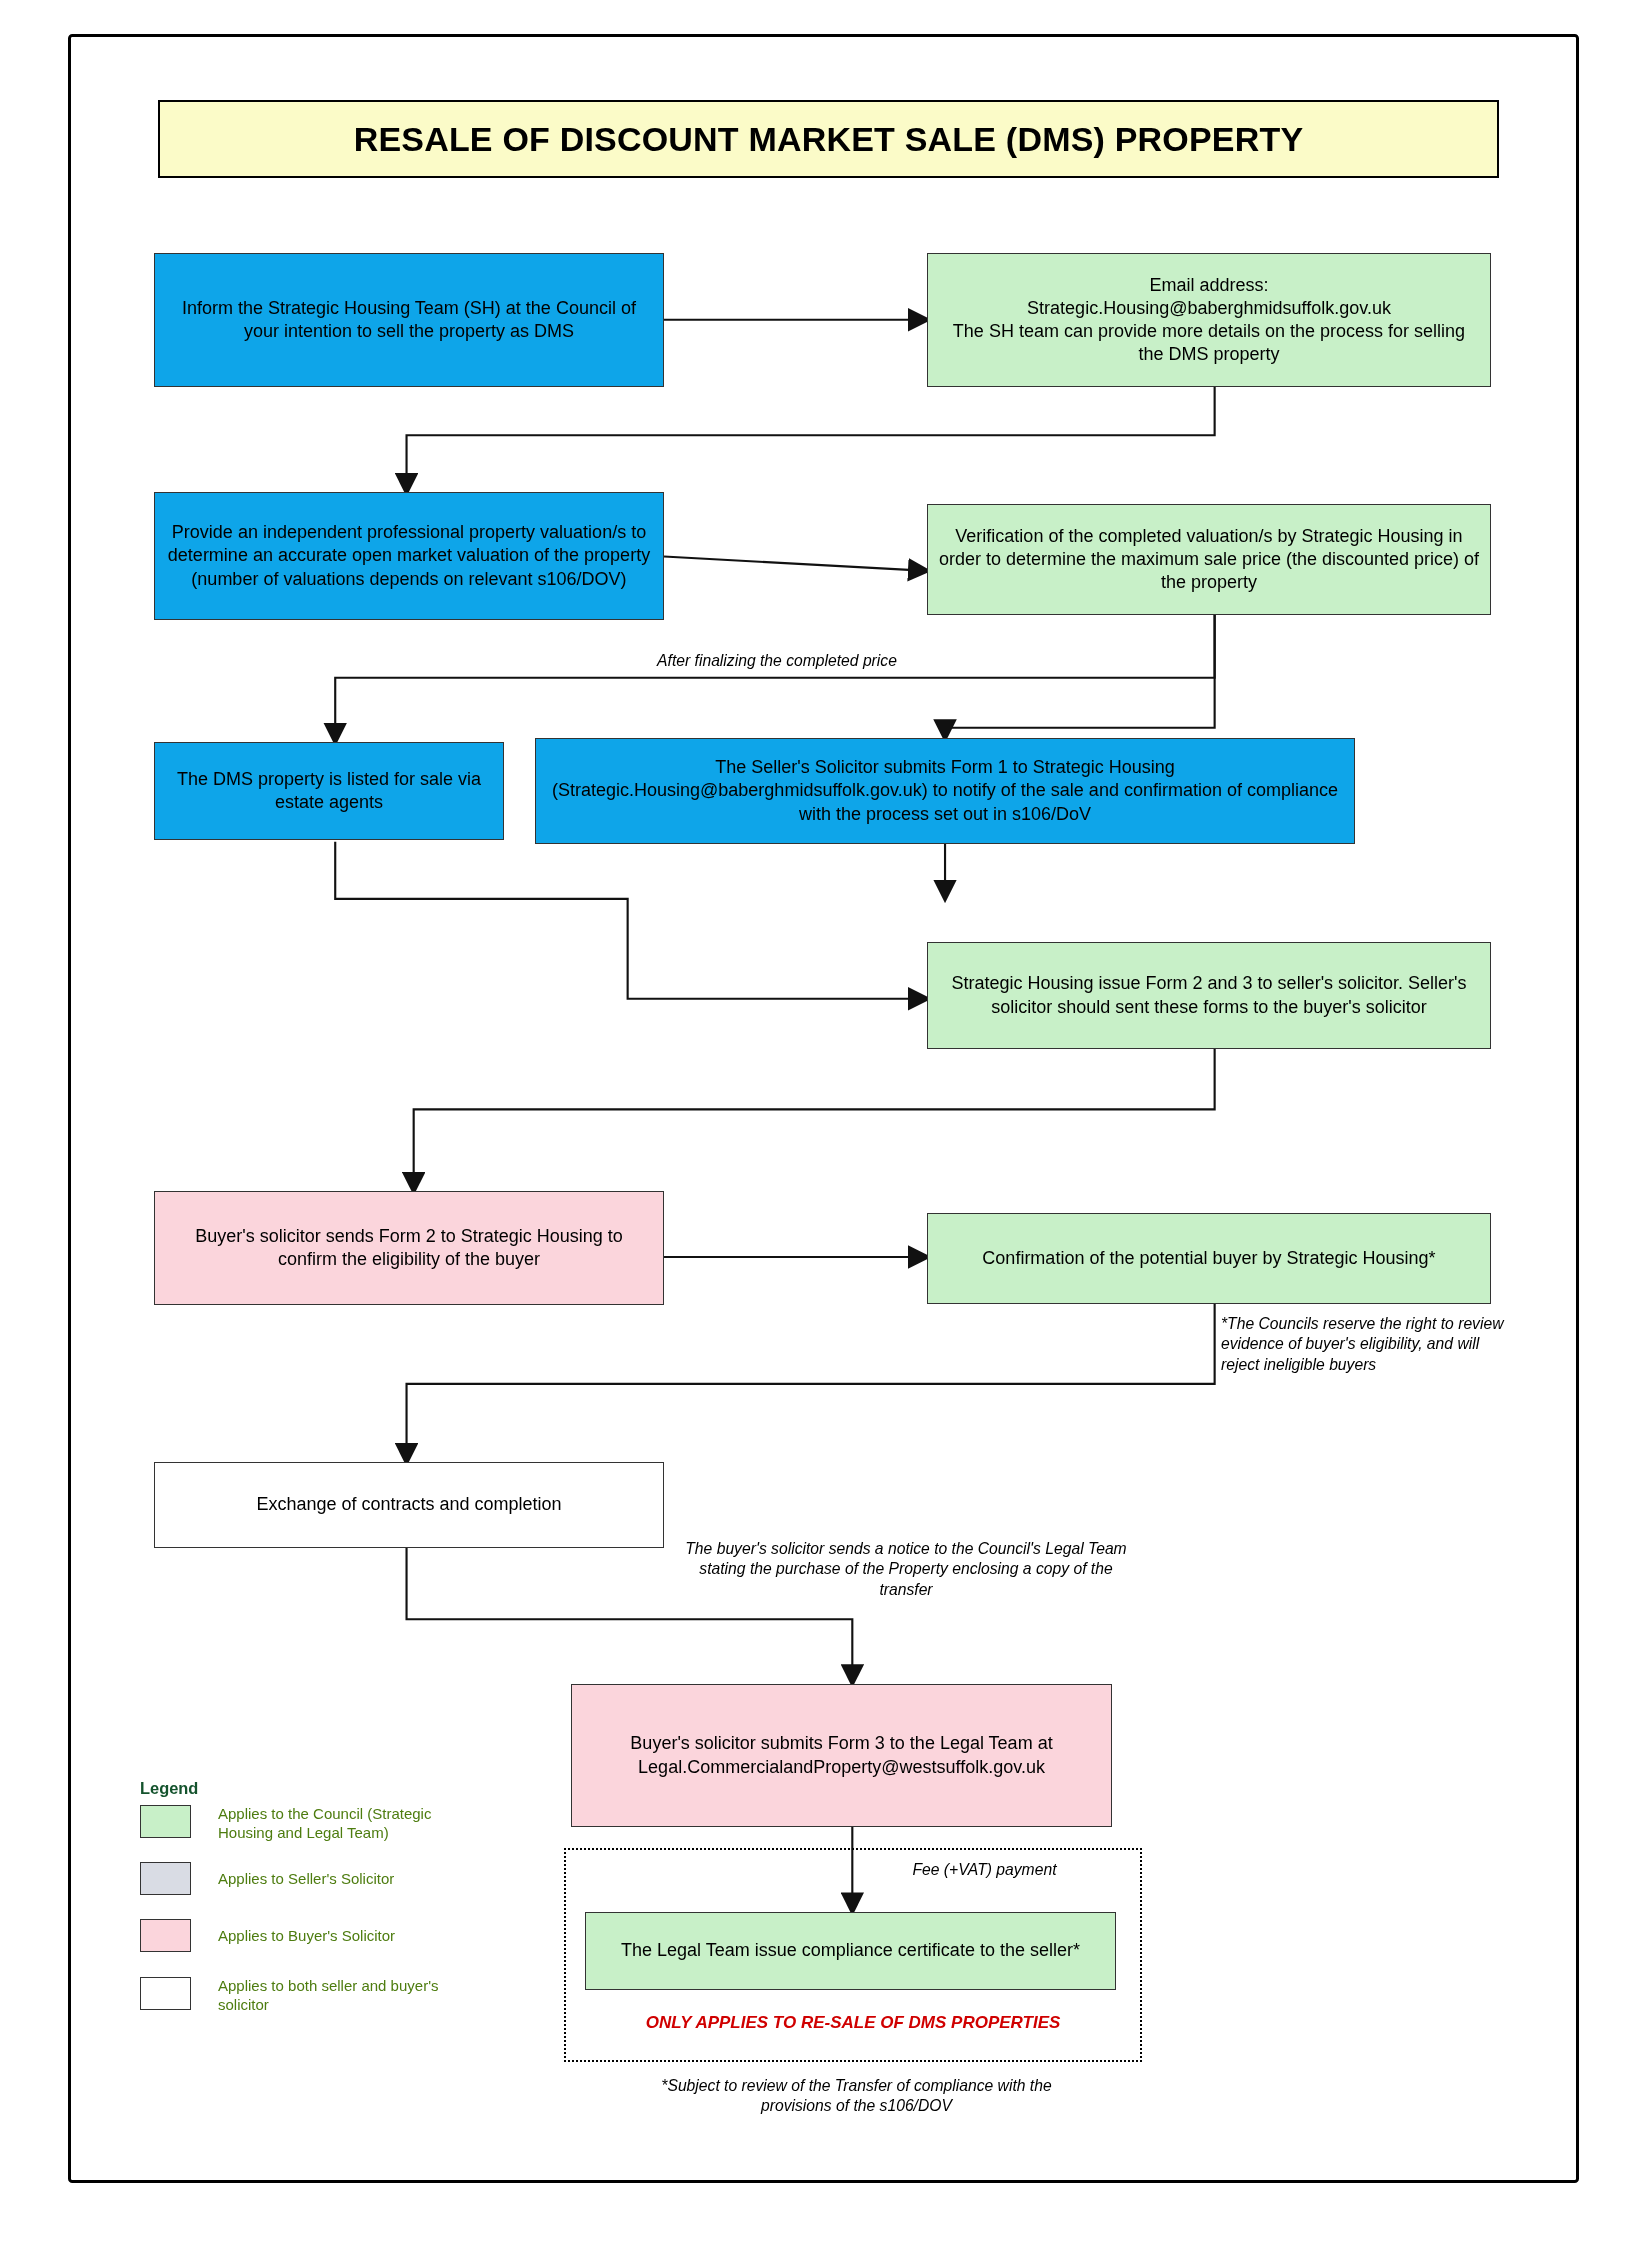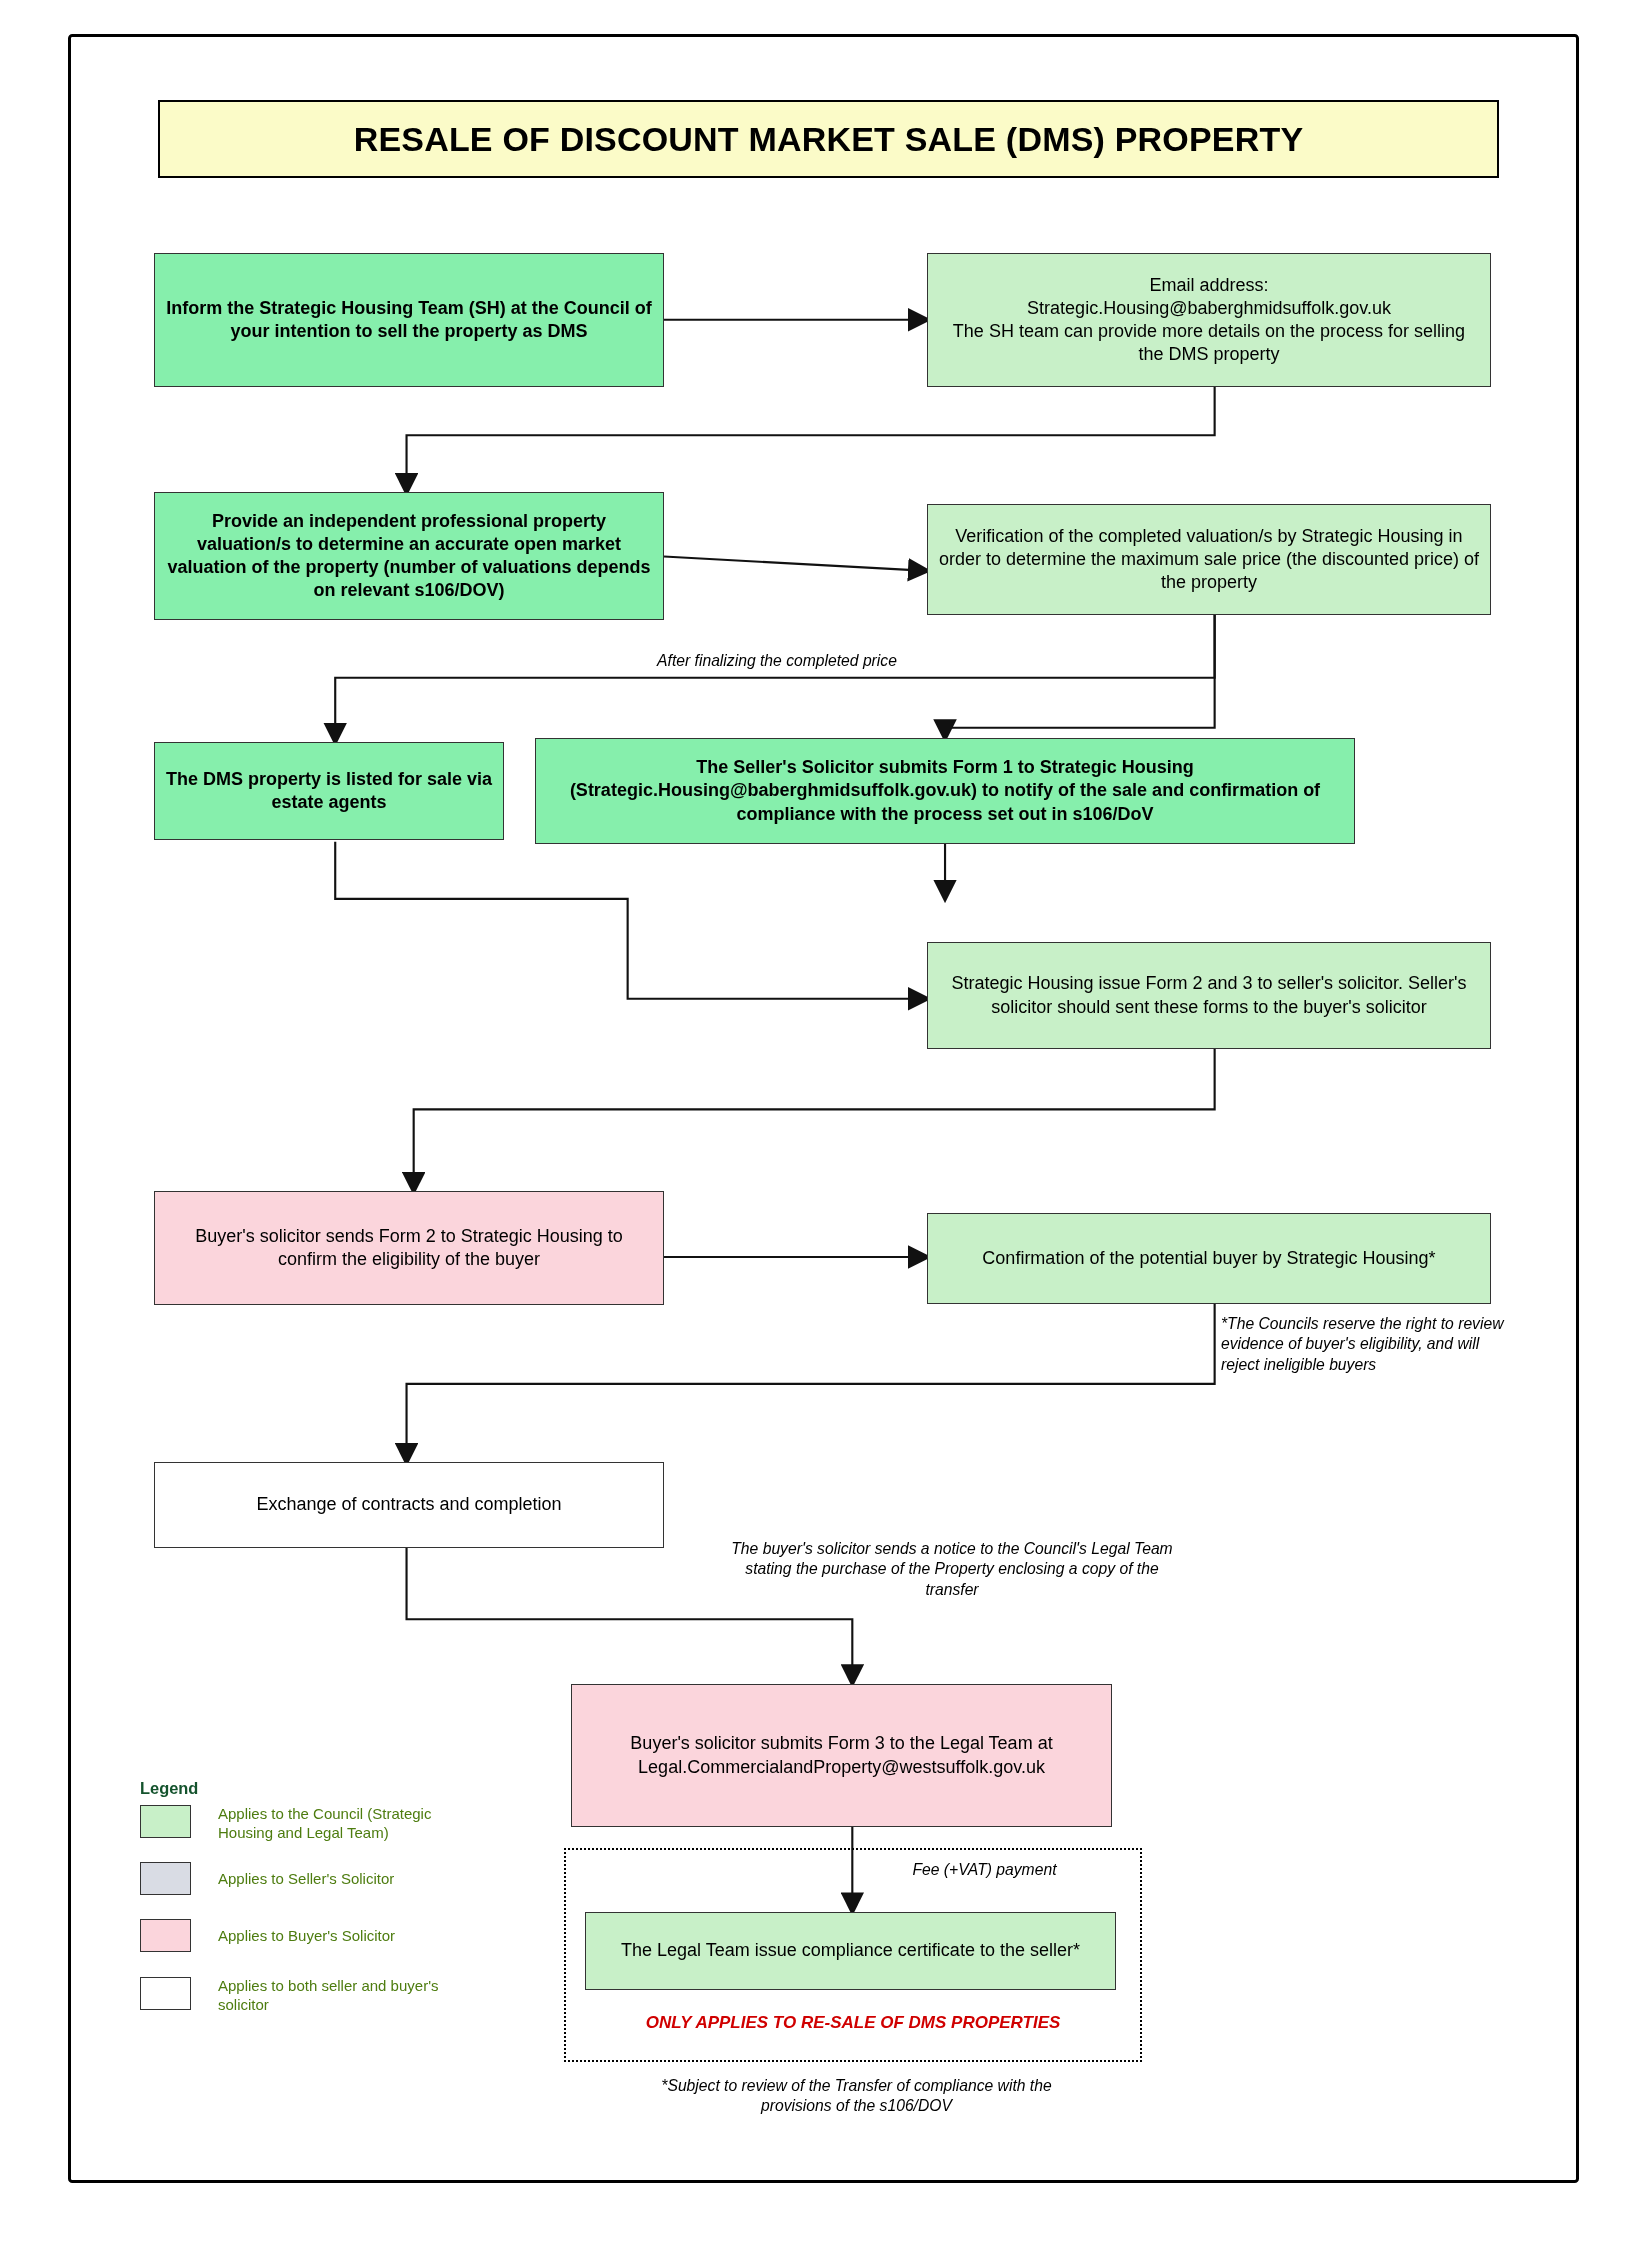--- a/index.html
+++ b/index.html
@@ -51,21 +51,21 @@
     display: flex;
     align-items: center;
     justify-content: center;
     text-align: center;
     font-size: 18px;
     line-height: 1.28;
     color: #000000;
     padding: 5.7px 10px;
   }
   .green  { background: #c8f0c8; }
-  .grey   { background: #86efac; font-weight: bold; }
+  .grey   { background: #0ea5e9; }
   .pink   { background: #fbd5dc; }
   .white  { background: #ffffff; }
   .note {
     position: absolute;
     font-size: 15.7px;
     font-style: italic;
     line-height: 1.3;
     color: #000000;
   }
   .note.center { text-align: center; }
@@ -186,21 +186,21 @@
   <div class="node green" style="left:927px; top:942px; width:564px; height:107px;">Strategic Housing issue Form 2 and 3 to seller's solicitor. Seller's solicitor should sent these forms to the buyer's solicitor</div>
 
   <div class="node pink" style="left:154px; top:1191px; width:510px; height:114px;">Buyer's solicitor sends Form 2 to Strategic Housing to confirm the eligibility of the buyer</div>
 
   <div class="node green" style="left:927px; top:1213px; width:564px; height:91px;text-align:right;">Confirmation of the potential buyer by Strategic Housing*</div>
 
   <div class="note left" style="left:1221px; top:1314px; width:285px;">*The Councils reserve the right to review evidence of buyer's eligibility, and will reject ineligible buyers</div>
 
   <div class="node white" style="left:154px; top:1462px; width:510px; height:86px;">Exchange of contracts and completion</div>
 
-  <div class="note center" style="left:685px; top:1539px; width:442px;margin-left:46px;">The buyer's solicitor sends a notice to the Council's Legal Team stating the purchase of the Property enclosing a copy of the transfer</div>
+  <div class="note center" style="left:685px; top:1539px; width:442px;">The buyer's solicitor sends a notice to the Council's Legal Team stating the purchase of the Property enclosing a copy of the transfer</div>
 
   <div class="node pink" style="left:571px; top:1684px; width:541px; height:143px;">Buyer's solicitor submits Form 3 to the Legal Team at Legal.CommercialandProperty@westsuffolk.gov.uk</div>
 
   <div class="dotted-box"></div>
 
   <div class="note center" style="left:867px; top:1860px; width:235px;">Fee (+VAT) payment</div>
 
   <div class="node green" style="left:585px; top:1912px; width:531px; height:78px;">The Legal Team issue compliance certificate to the seller*</div>
 
   <div class="only-applies">ONLY APPLIES TO RE-SALE OF DMS PROPERTIES</div>

